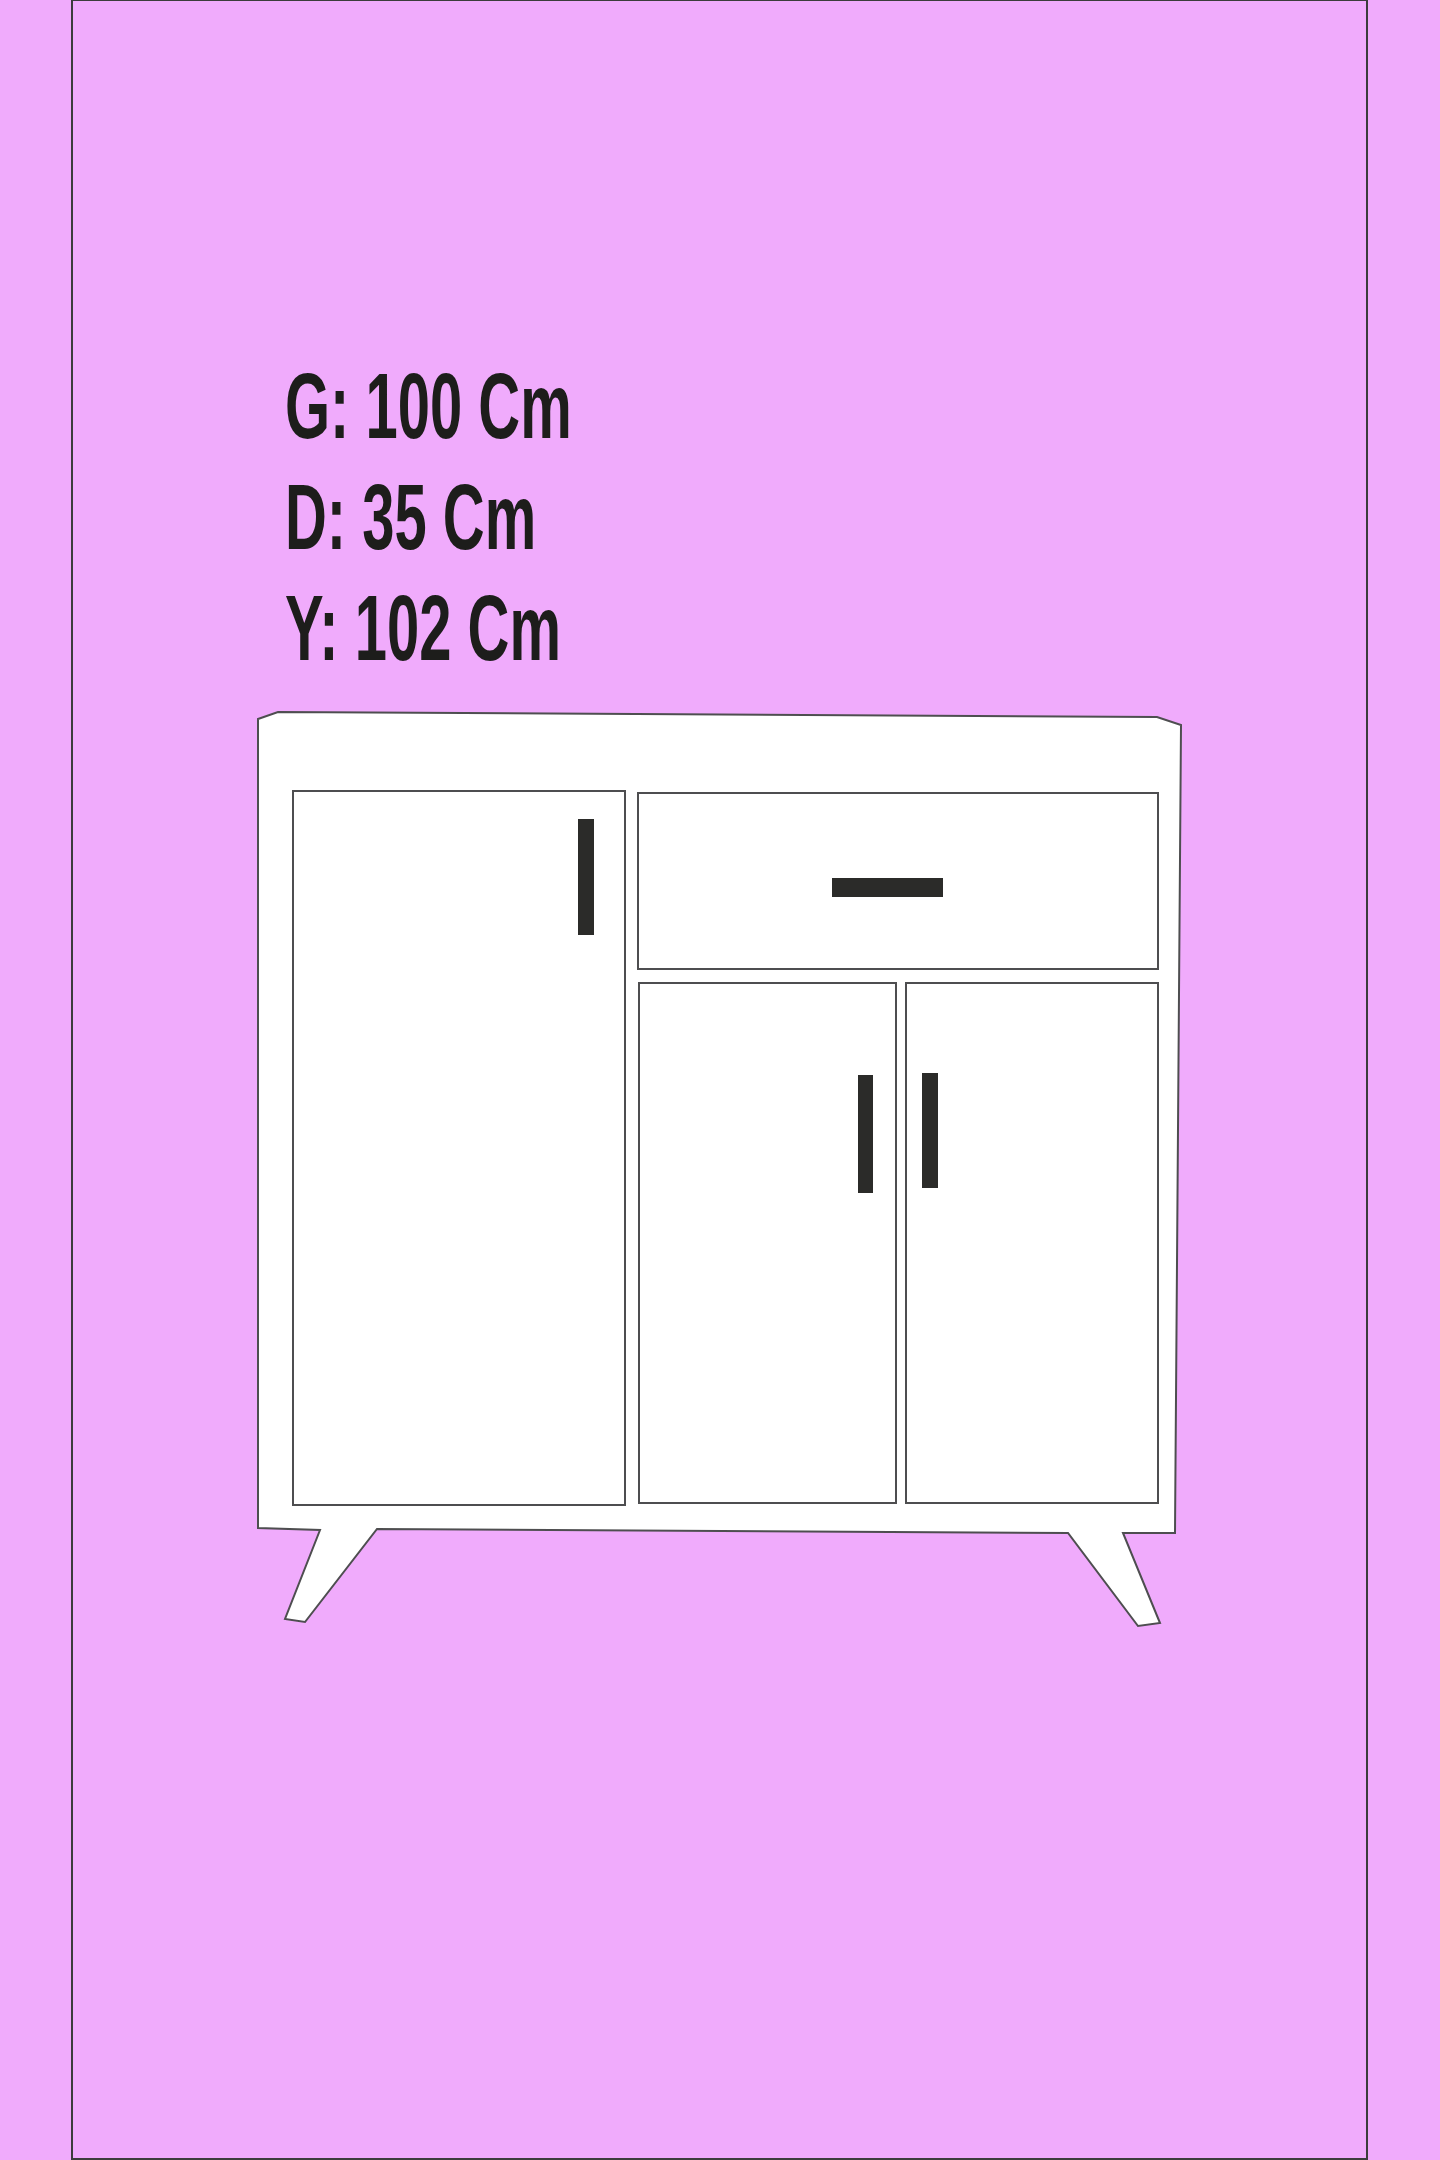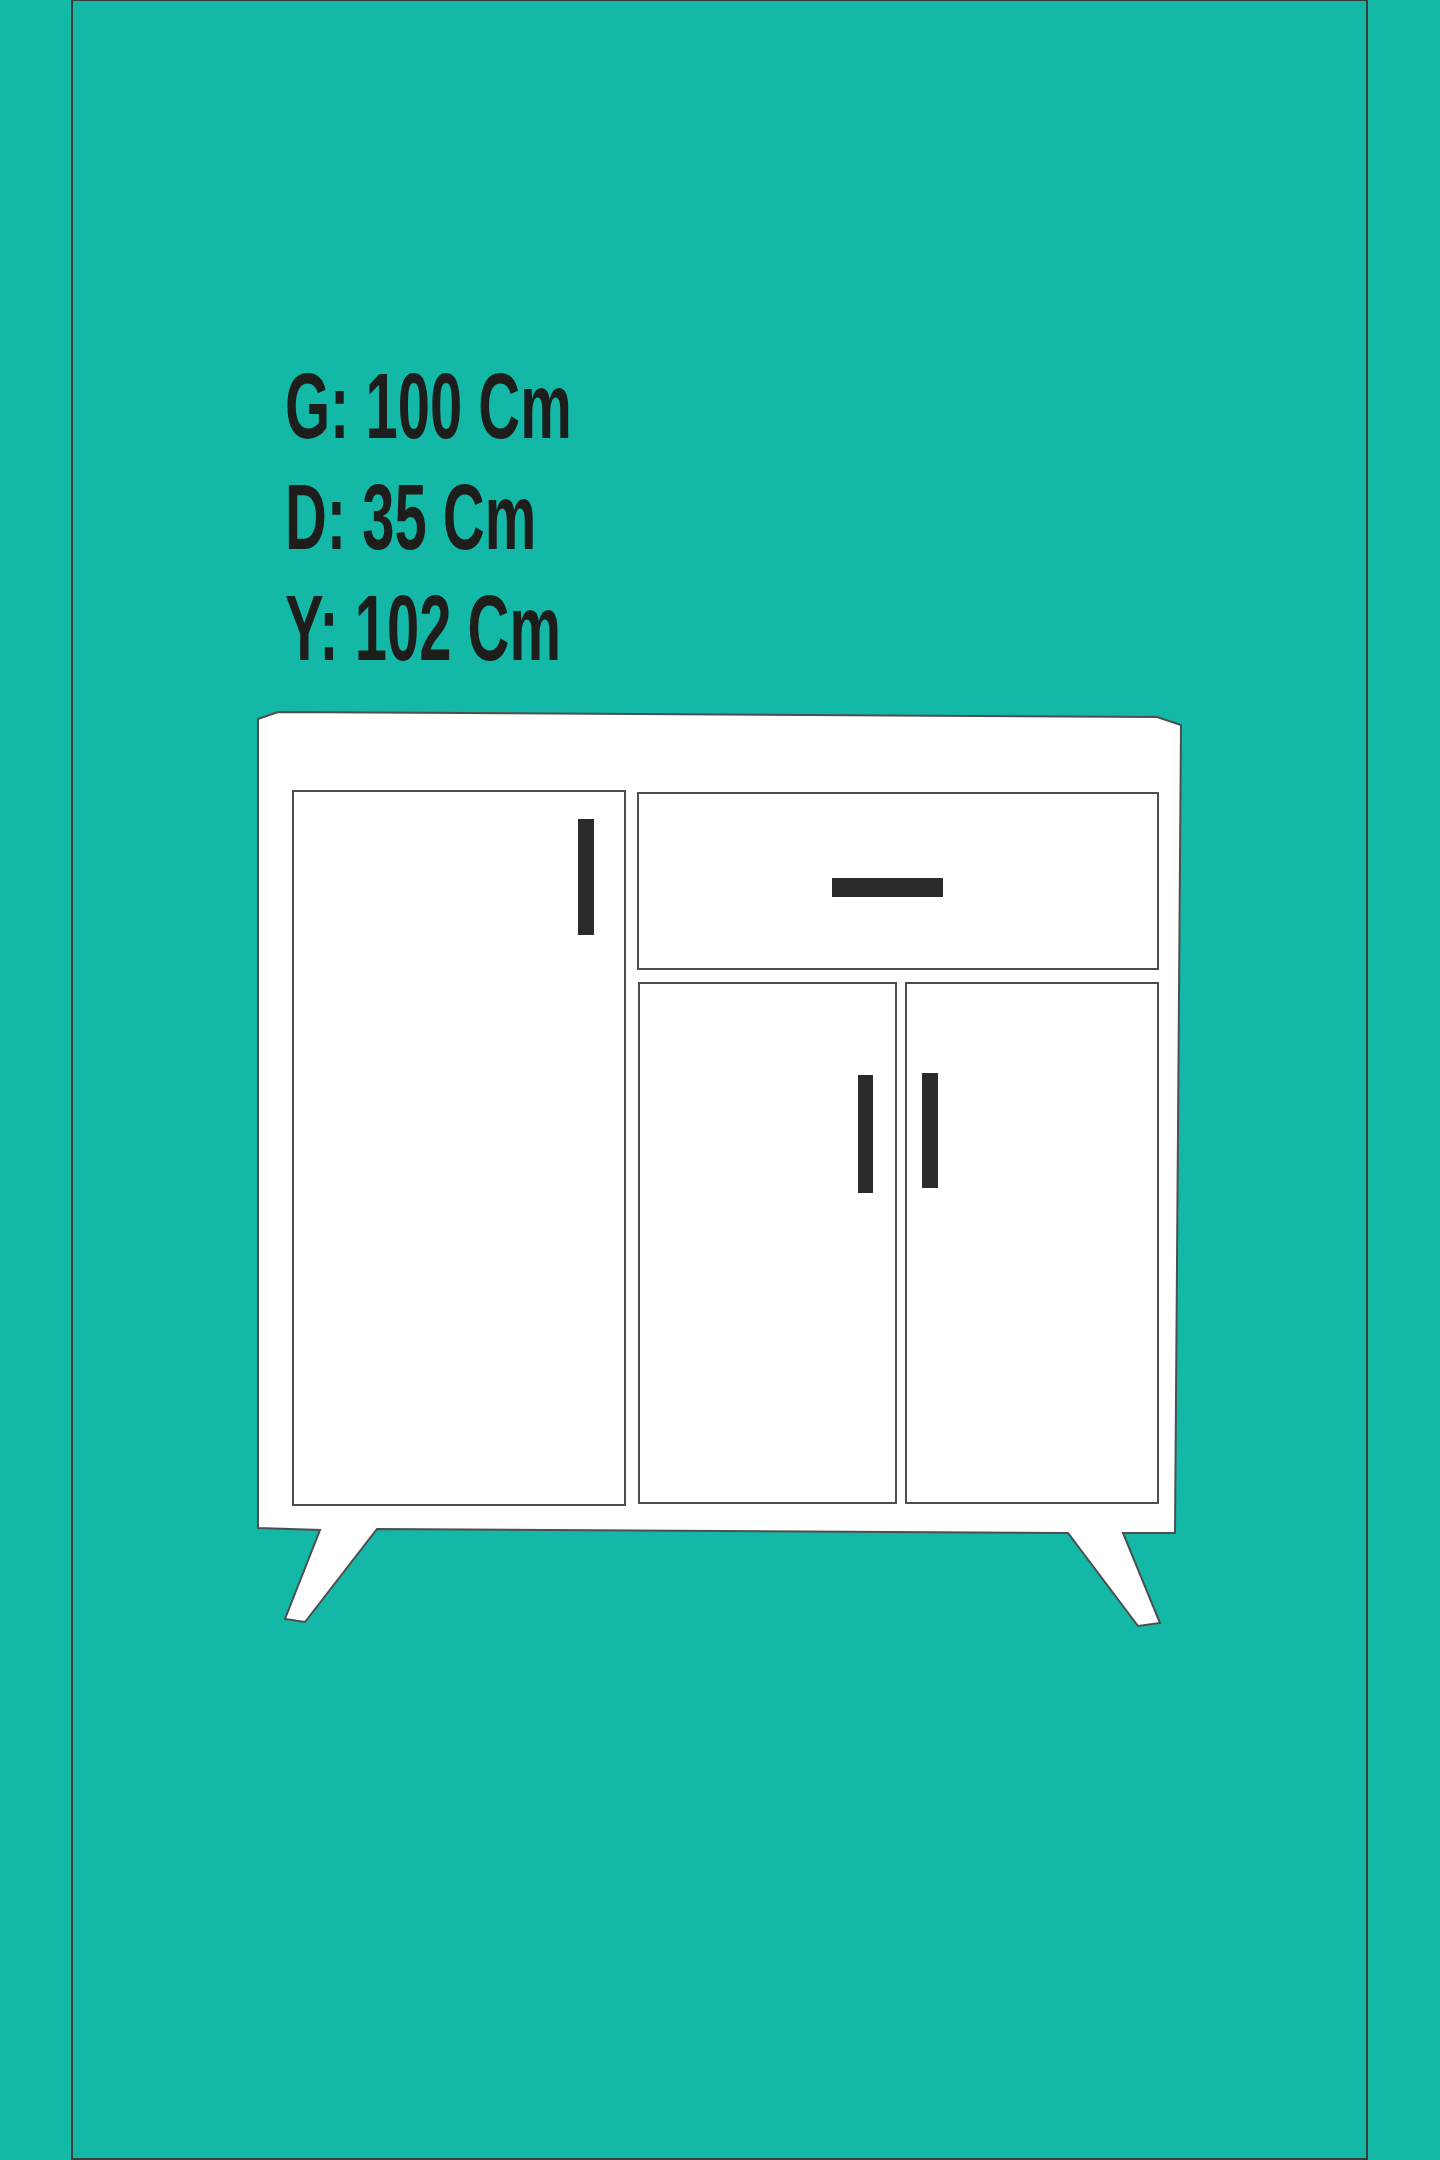--- a/index.html
+++ b/index.html
@@ -8,21 +8,21 @@
     width: 1440px;
     height: 2160px;
     background: #ffffff;
     overflow: hidden;
     font-family: "Liberation Sans", sans-serif;
   }
   .stage {
     position: relative;
     width: 1440px;
     height: 2160px;
-    background: #14b8a6;
+    background: #f0abfc;
   }
   .page-frame {
     position: absolute;
     left: 71px;
     top: -1px;
     width: 1297px;
     height: 2161px;
     border: 2px solid #3c3c3c;
     box-sizing: border-box;
     pointer-events: none;

